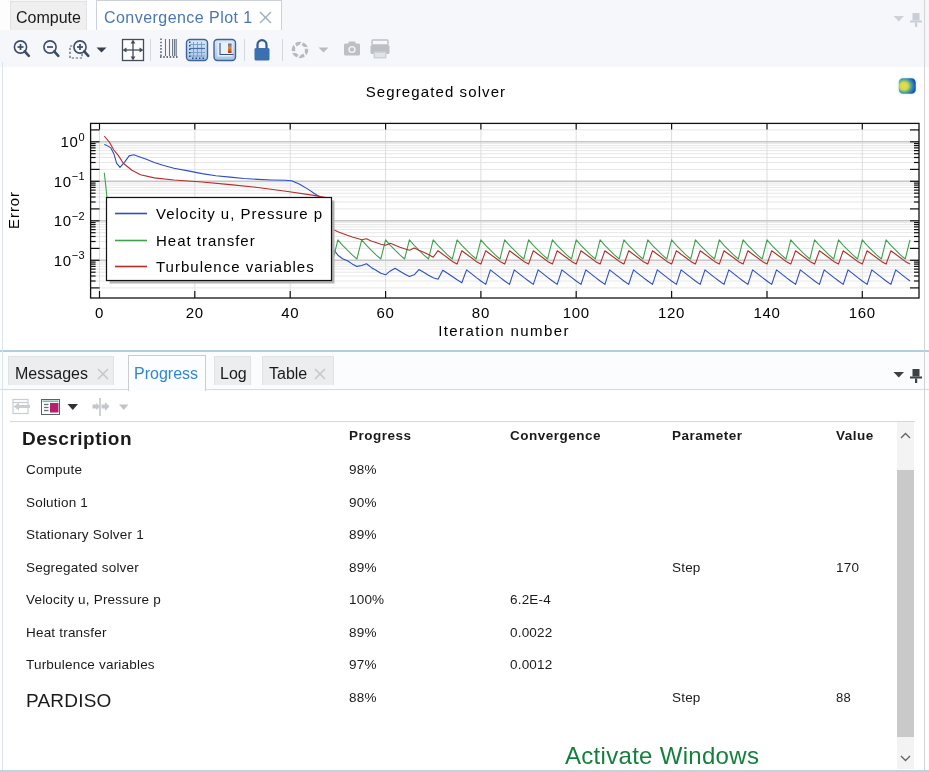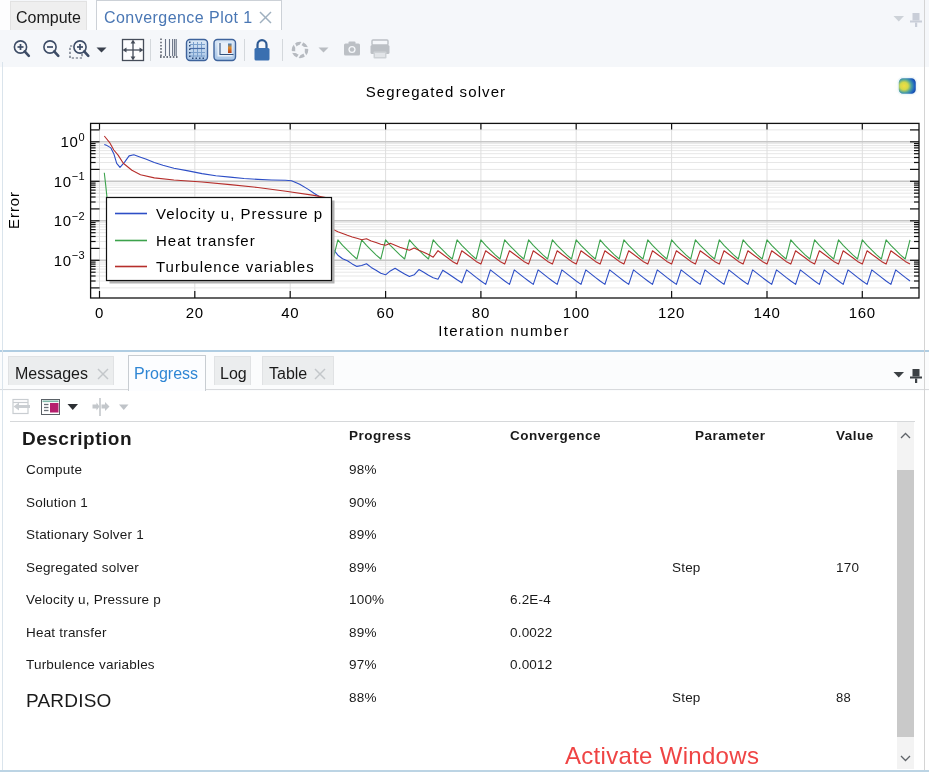--- a/index.html
+++ b/index.html
@@ -391,21 +391,21 @@
 <line x1="100" y1="7" x2="100" y2="25" stroke="#c3c7cb" stroke-width="1.6"></line>
 <polygon points="92.5,13.5 96.5,13.5 96.5,11.5 99.5,15.5 96.5,19.5 96.5,17.5 92.5,17.5"></polygon>
 <polygon points="101.5,13.5 105,13.5 105,11 109.5,15.5 105,20 105,17.5 101.5,17.5"></polygon>
 </g>
 <polygon points="119,13.5 128.5,13.5 123.75,19" fill="#bfc3c8"></polygon>
 </svg>
 <div class="abs" style="left:10px;top:421px;width:905px;height:1px;background:#d6d8da"></div>
 <div class="abs" style="left:22px;top:428px;font-size:19px;font-weight:bold;letter-spacing:0.5px">Description</div>
 <div class="abs" style="left:349px;top:428px;font-size:13.5px;font-weight:bold;letter-spacing:0.5px">Progress</div>
 <div class="abs" style="left:510px;top:428px;font-size:13.5px;font-weight:bold;letter-spacing:0.5px">Convergence</div>
-<div class="abs" style="left:695px;top:428px;font-size:13.5px;font-weight:bold;letter-spacing:0.5px">Parameter</div>
+<div class="abs" style="left:672px;top:428px;font-size:13.5px;font-weight:bold;letter-spacing:0.5px">Parameter</div>
 <div class="abs" style="left:836px;top:428px;font-size:13.5px;font-weight:bold;letter-spacing:0.5px">Value</div>
 <div class="abs" style="left:26px;top:462px;font-size:13.5px;letter-spacing:0.2px">Compute</div>
 <div class="abs" style="left:349px;top:462px;font-size:13.5px;letter-spacing:0.2px">98%</div>
 <div class="abs" style="left:26px;top:494.5px;font-size:13.5px;letter-spacing:0.2px">Solution 1</div>
 <div class="abs" style="left:349px;top:494.5px;font-size:13.5px;letter-spacing:0.2px">90%</div>
 <div class="abs" style="left:26px;top:527.0px;font-size:13.5px;letter-spacing:0.2px">Stationary Solver 1</div>
 <div class="abs" style="left:349px;top:527.0px;font-size:13.5px;letter-spacing:0.2px">89%</div>
 <div class="abs" style="left:26px;top:559.5px;font-size:13.5px;letter-spacing:0.2px">Segregated solver</div>
 <div class="abs" style="left:349px;top:559.5px;font-size:13.5px;letter-spacing:0.2px">89%</div>
 <div class="abs" style="left:672px;top:559.5px;font-size:13.5px;letter-spacing:0.2px">Step</div>
@@ -426,17 +426,17 @@
 
 <div class="abs" style="left:897px;top:422px;width:17px;height:347px;background:#f3f3f3"></div>
 <div class="abs" style="left:897px;top:470px;width:17px;height:267px;background:#c9c9c9"></div>
 <svg class="abs" style="left:899px;top:431px" width="13" height="10">
     <polyline points="2,7 6.5,2.5 11,7" fill="none" stroke="#5f6368" stroke-width="1.3"></polyline>
   </svg>
 <svg class="abs" style="left:899px;top:753px" width="13" height="10">
     <polyline points="2,3 6.5,7.5 11,3" fill="none" stroke="#5f6368" stroke-width="1.3"></polyline>
   </svg>
 
-<div class="abs" style="left:565px;top:742px;font-size:24px;color:#ef4444;letter-spacing:0.3px">Activate Windows</div>
+<div class="abs" style="left:565px;top:742px;font-size:24px;color:#15803d;letter-spacing:0.3px">Activate Windows</div>
 
 <div class="abs" style="left:2px;top:62px;width:1px;height:709px;background:#dae4ec"></div>
 <div class="abs" style="left:924px;top:0;width:1px;height:771px;background:#d4d4d4"></div>
 <div class="abs" style="left:0;top:770px;width:929px;height:2px;background:#bcd4e4"></div>
 
 </body></html>

